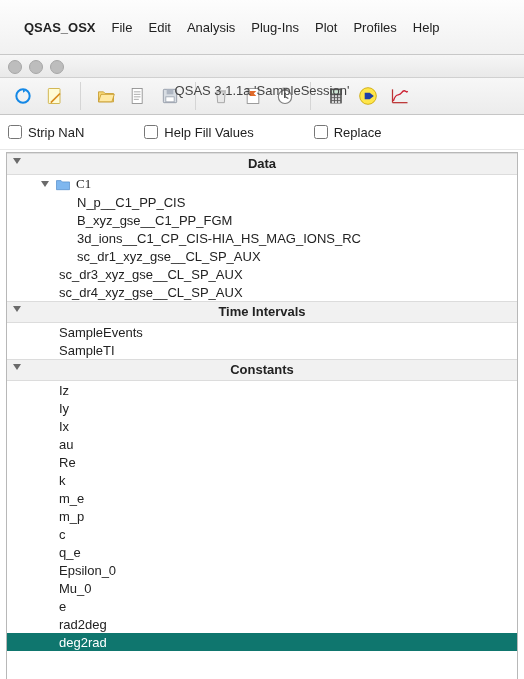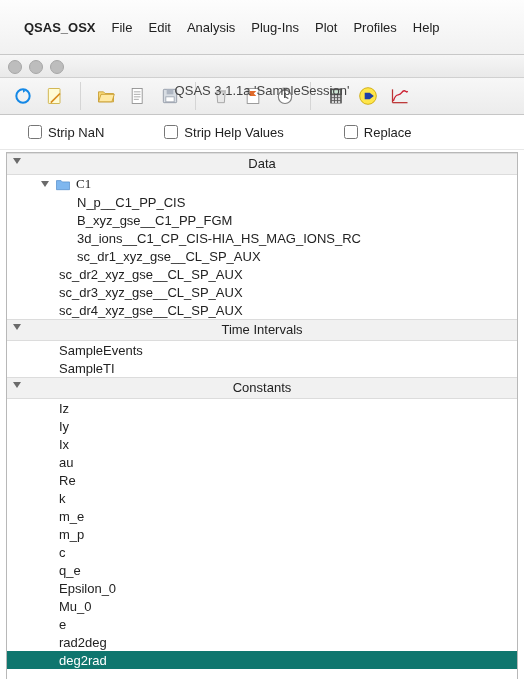--- a/index.html
+++ b/index.html
@@ -13,27 +13,27 @@
   .traffic{position:absolute;left:8px;top:5px;display:flex;gap:7px;}
   .traffic span{width:12px;height:12px;border-radius:50%;background:#bdbdbd;border:0.5px solid #a7a7a7;display:inline-block;}
   .title{flex:1;text-align:center;font-size:13px;color:#444;margin-top:48px;}
   
   .toolbar{height:36px;background:linear-gradient(#f7f7f7,#ececec);border-bottom:1px solid #c6c6c6;display:flex;align-items:center;padding:0 10px;gap:8px;}
   .tb-group{display:flex;align-items:center;gap:6px;}
   .tb-sep{width:1px;height:28px;background:#d5d5d5;margin:0 4px;}
   .tbtn{width:26px;height:26px;display:flex;align-items:center;justify-content:center;border-radius:3px;}
   .tbtn svg{width:20px;height:20px;}
   
-  .optrow{height:34px;display:flex;padding:0 28px;gap:60px;border-bottom:1px solid #e8e8e8;font-size:13px;}
+  .optrow{height:34px;display:flex;padding:0 8px;gap:60px;border-bottom:1px solid #e8e8e8;font-size:13px;}
   .chk{display:flex;align-items:center;gap:6px;}
   .chk input{width:14px;height:14px;margin:0;}
   
   .tree-wrap{border:1px solid #b8b8b8;margin:2px 6px 8px 6px;height:560px;overflow:hidden;background:#fff;position:relative;}
   .tree{position:absolute;inset:0;overflow-y:auto;overflow-x:hidden;}
-  .sectionhdr{background:#f1f1f1;border-top:1px solid #dcdcdc;border-bottom:1px solid #dcdcdc;font-weight:400;font-size:13px;text-align:center;height:20px;line-height:20px;position:relative;}
+  .sectionhdr{background:#f1f1f1;border-top:1px solid #dcdcdc;border-bottom:1px solid #dcdcdc;font-weight:700;font-size:13px;text-align:center;height:20px;line-height:20px;position:relative;}
   .sectionhdr .tri{position:absolute;left:6px;top:4px;}
   .tri{width:0;height:0;border-left:4px solid transparent;border-right:4px solid transparent;border-top:6px solid #6b6b6b;display:inline-block;}
   .node{display:flex;align-items:center;height:18px;padding-left:0;font-size:13px;white-space:nowrap;}
   .node .tri{margin-right:4px;}
   .folder-icon{width:16px;height:13px;margin-right:5px;display:inline-block;}
   .node-label{}
   .indent2{padding-left:52px;}
   .indent3{padding-left:70px;}
   .indent-c1{padding-left:18px;display:flex;align-items:center;}
   .selected{background:#0f766e;color:#fff;}
@@ -160,21 +160,21 @@
   </div>
 </div>
 
 <div class="optrow">
   <label class="chk">
     <input type="checkbox" style="">
     <span>Strip NaN</span>
   </label>
   <label class="chk">
     <input type="checkbox" style="">
-    <span>Strip Help Values</span>
+    <span>Help Fill Values</span>
   </label>
   <label class="chk">
     <input type="checkbox" style="">
     <span>Replace</span>
   </label>
 </div>
 
 <div class="tree-wrap">
   <div class="tree">
 
@@ -202,23 +202,20 @@
         </div>
         <div class="node indent3">
           <span class="node-label">3d_ions__C1_CP_CIS-HIA_HS_MAG_IONS_RC</span>
         </div>
         <div class="node indent3">
           <span class="node-label">sc_dr1_xyz_gse__CL_SP_AUX</span>
         </div>
       </div>
     <div id="data-top">
         <div class="node indent2">
-          <span class="node-label">sc_dr2_xyz_gse__CL_SP_AUX</span>
-        </div>
-        <div class="node indent2">
           <span class="node-label">sc_dr3_xyz_gse__CL_SP_AUX</span>
         </div>
         <div class="node indent2">
           <span class="node-label">sc_dr4_xyz_gse__CL_SP_AUX</span>
         </div>
       </div>
 
     <div class="sectionhdr">
       <span class="tri"></span>
       <span>Time Intervals</span>

